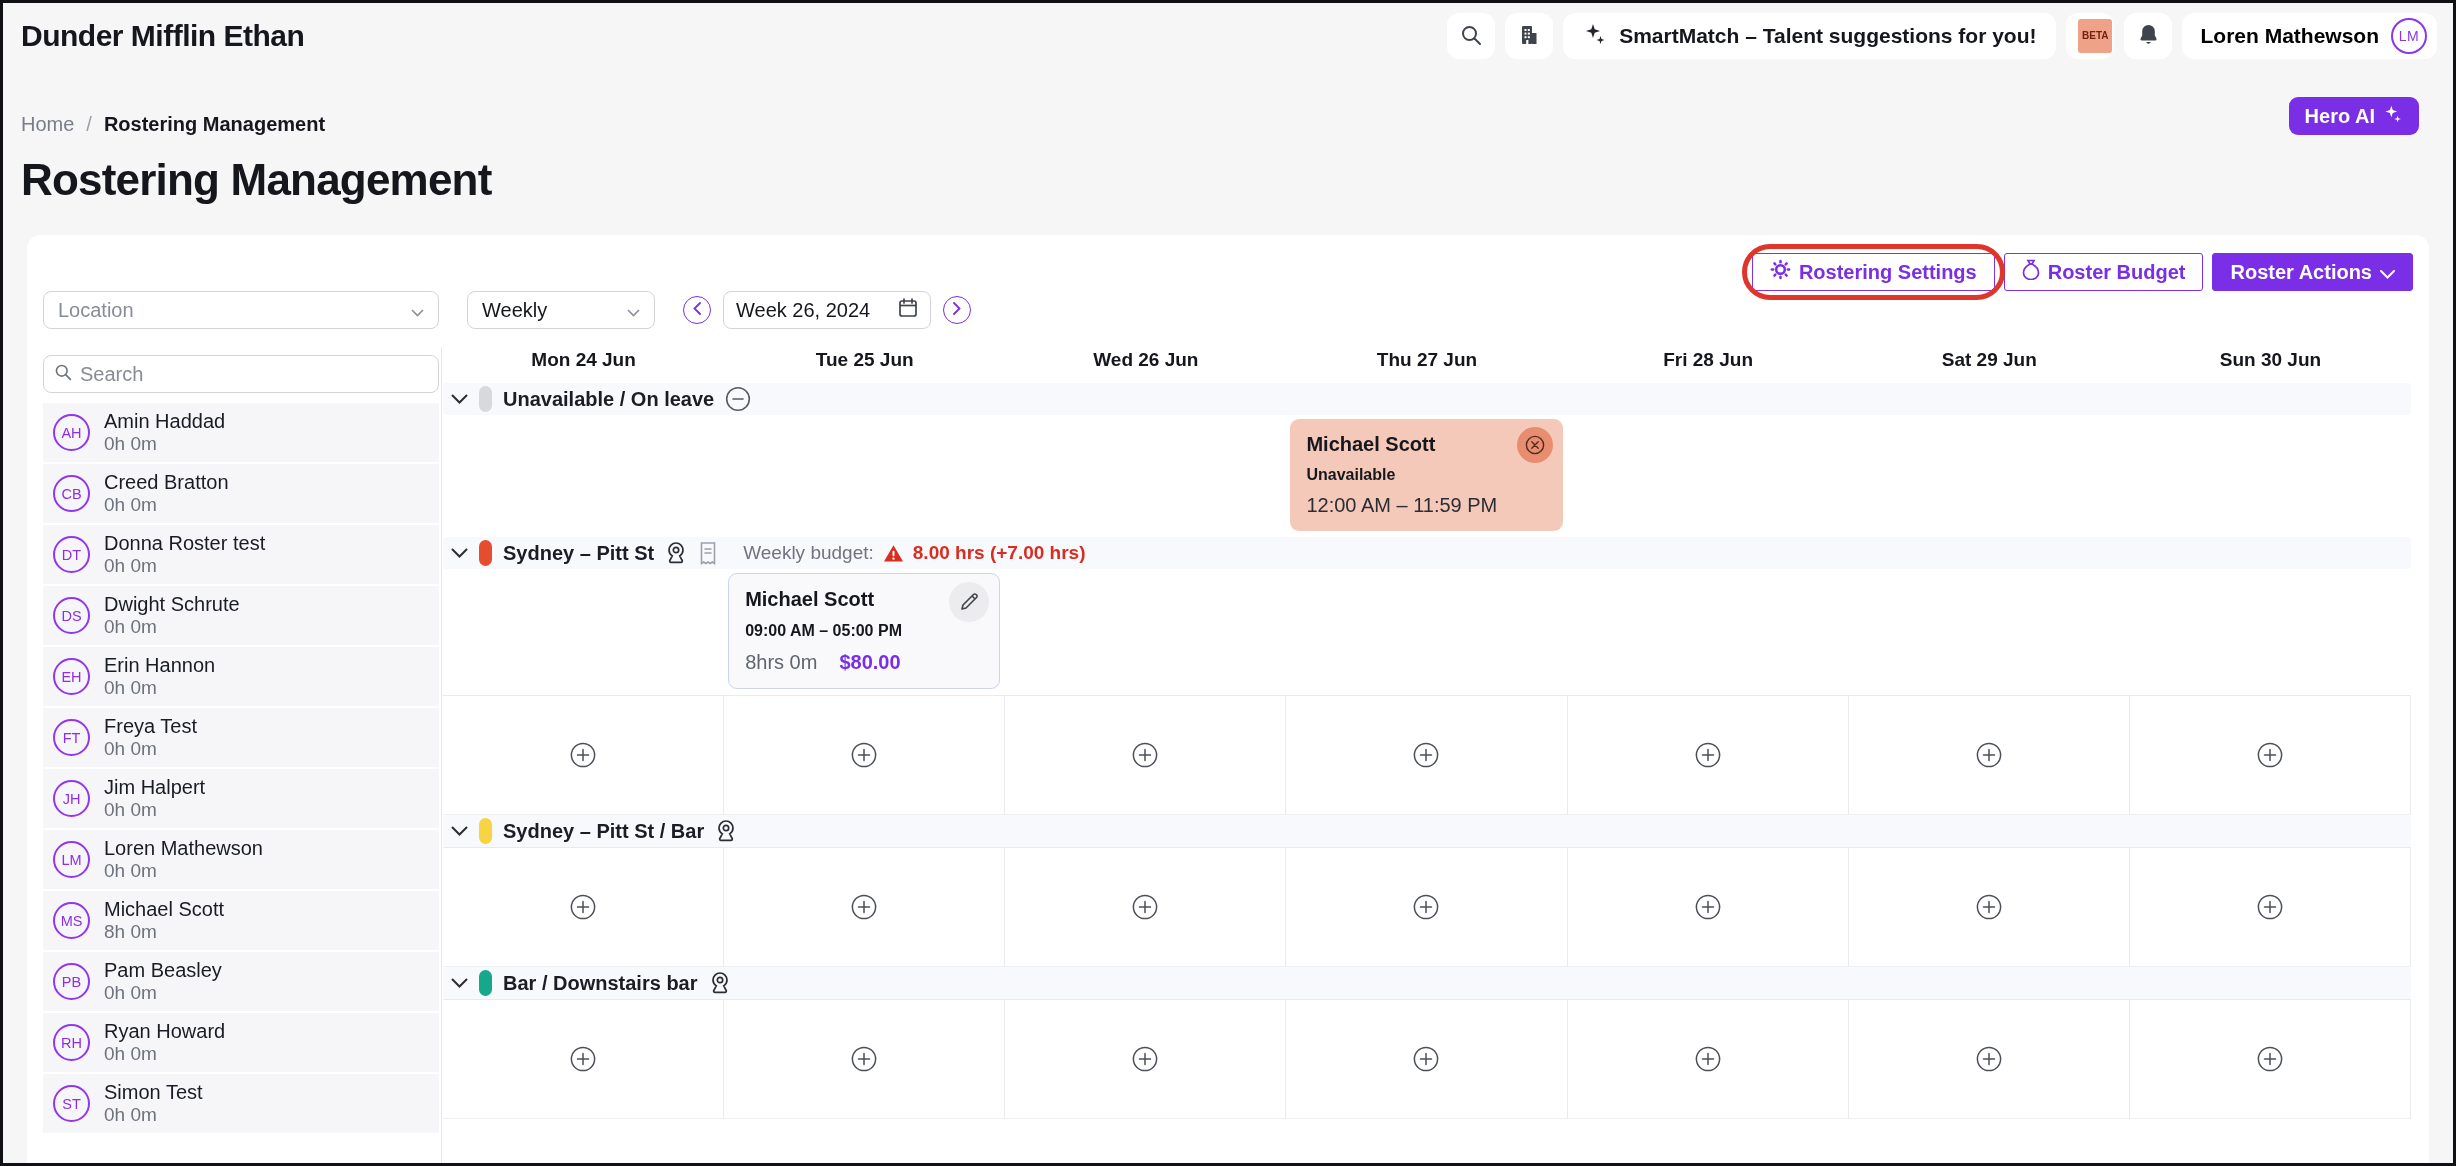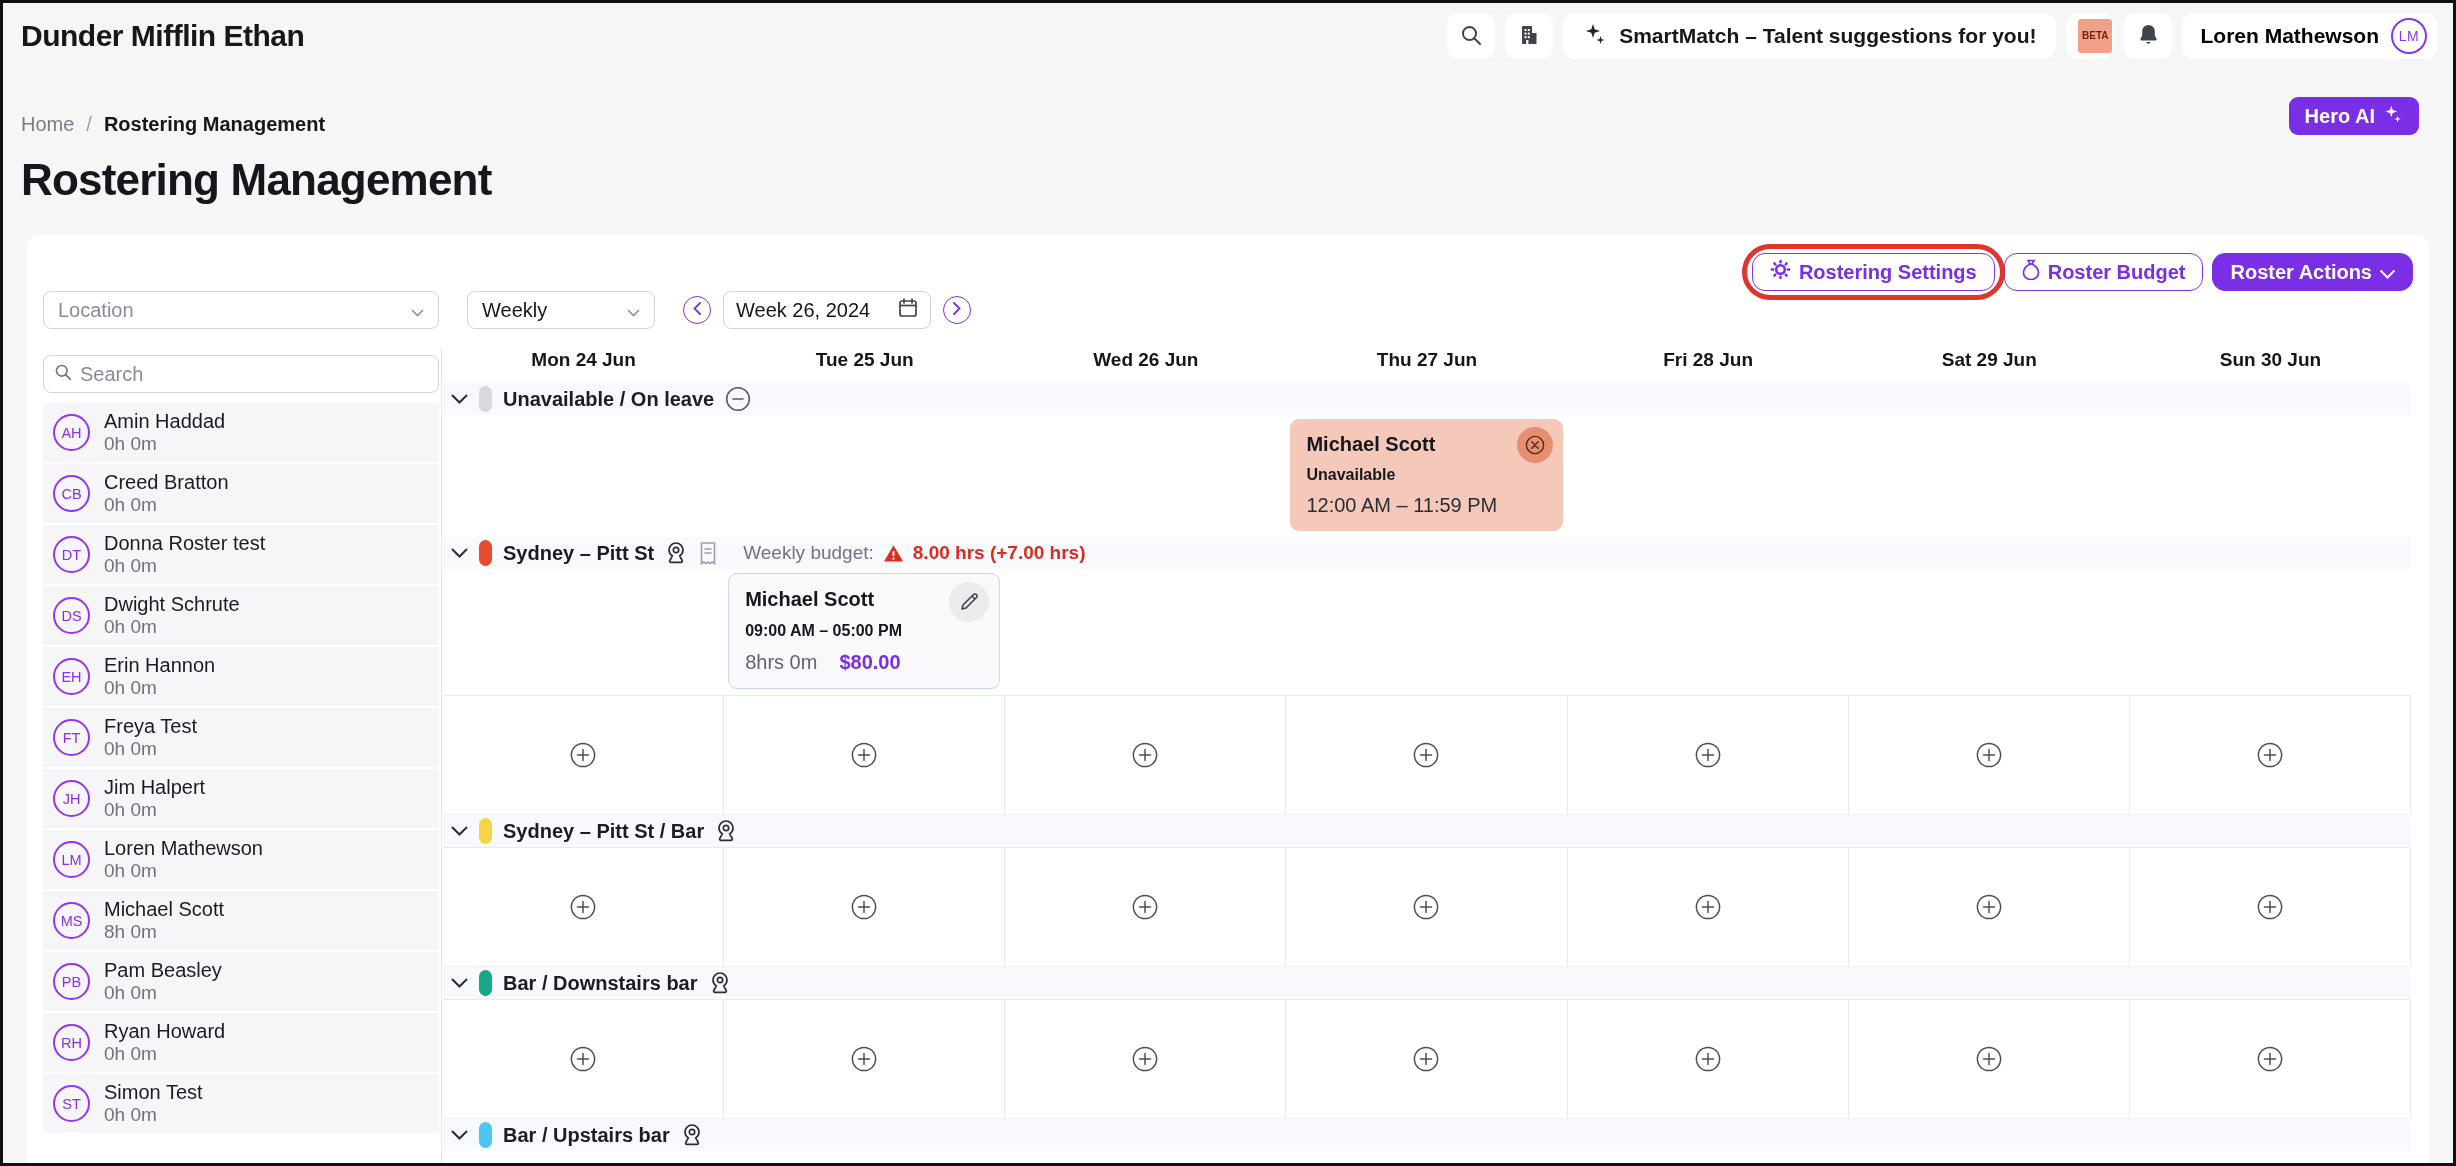--- a/index.html
+++ b/index.html
@@ -27,21 +27,21 @@
   .crumb-sep { color:#9aa0ab; }
   .crumb-current { color:#15171c; font-weight:700; }
   .hero-ai { position:absolute; right:34px; top:94px; height:38px; padding:0 16px; display:flex; align-items:center; gap:8px; background:#7a2ee6; color:#fff; border:none; border-radius:9px; font-size:20px; font-weight:600; cursor:pointer; font-family:inherit; }
   .page-title { position:absolute; left:18px; top:152px; font-size:44px; font-weight:700; letter-spacing:-0.8px; }
 
   
   .panel { position:absolute; left:24px; right:24px; top:232px; bottom:0; background:#fff; border-radius:14px 14px 0 0; }
 
   
   .toolbar { position:absolute; top:18px; right:16px; display:flex; align-items:center; gap:9px; }
-  .btn { height:38px; display:flex; align-items:center; gap:8px; border-radius:13px; font-size:20px; font-weight:600; padding:0 17px; cursor:pointer; font-family:inherit; }
+  .btn { height:38px; display:flex; align-items:center; gap:8px; border-radius:3px; font-size:20px; font-weight:600; padding:0 17px; cursor:pointer; font-family:inherit; }
   .btn.outline { background:#fff; border:1.5px solid #8133e1; color:#7a2ee6; }
   .btn.solid { background:#7a2ee6; border:1.5px solid #7a2ee6; color:#fff; }
   .annotated { position:relative; }
   .annotation { position:absolute; left:-10px; right:-10px; top:-9px; bottom:-9px; border:5px solid #e0352b; border-radius:999px; pointer-events:none; }
 
   
   .filters { position:absolute; left:16px; top:56px; display:flex; align-items:center; }
   .select { height:38px; background:#fff; border:1.5px solid #d3d4d9; border-radius:8px; display:flex; align-items:center; justify-content:space-between; padding:0 14px; font-size:20px; cursor:pointer; }
   .select .ph { color:#878c96; }
   .sp28 { width:28px; } .sp12 { width:12px; }
@@ -619,32 +619,17 @@
             </div>
             <div class="plus-cell">
               <span style="display: flex; align-items: center;">
                 <svg width="28" height="28" viewBox="0 0 28 28">
                   <circle cx="14" cy="14" r="11.6" fill="none" stroke="#4b4f58" stroke-width="1.5"></circle>
                   <path d="M14 8.5v11M8.5 14h11" stroke="#4b4f58" stroke-width="1.5" stroke-linecap="round"></path>
                 </svg>
               </span>
             </div>
           </div>
-          <div class="sec-header">
-            <button class="chev-btn">
-              <svg width="17" height="10" viewBox="0 0 17 10">
-                <path d="M1.5 1.5l7 7 7-7" fill="none" stroke="#2a2d35" stroke-width="2" stroke-linecap="round"></path>
-              </svg>
-            </button>
-            <span class="tag" style="background: rgb(76, 197, 240);"></span>
-            <span class="sec-label">Bar / Upstairs bar</span>
-            <span style="display: flex; align-items: center;">
-              <svg width="22" height="25" viewBox="0 0 22 25">
-                <path d="M11 2a7 7 0 0 0-7 7c0 2.6 1.5 4.7 3.3 5.9l-2.5 4.6c-.5.9.2 1.9 1.2 1.9h10c1 0 1.7-1 1.2-1.9l-2.5-4.6C16.5 13.7 18 11.6 18 9a7 7 0 0 0-7-7z" fill="none" stroke="#2a2d35" stroke-width="1.7"></path>
-                <circle cx="11" cy="9" r="2.7" fill="none" stroke="#2a2d35" stroke-width="1.7"></circle>
-              </svg>
-            </span>
-          </div>
         </div>
     </div>
 
   </div>
 </div>
 
 </body></html>

